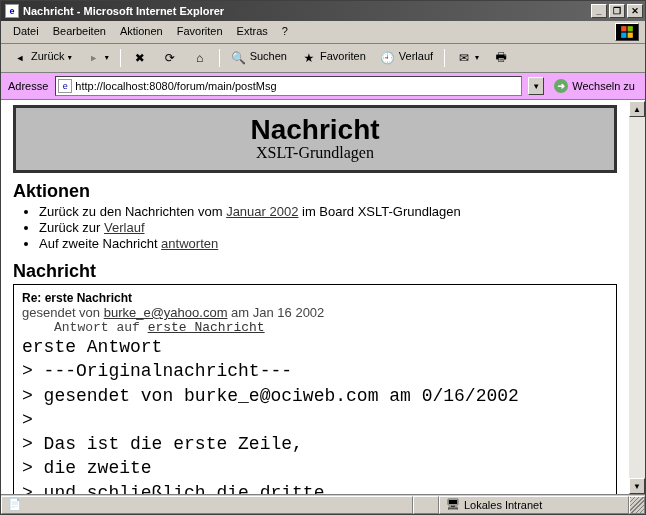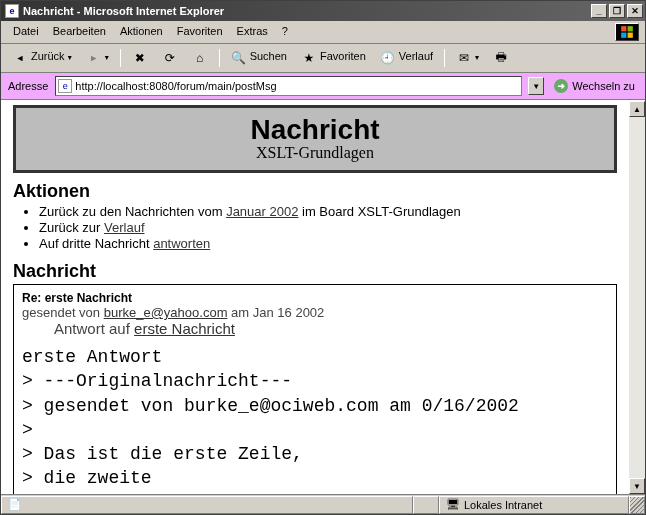--- a/index.html
+++ b/index.html
@@ -220,25 +220,24 @@
     font-family: Verdana, Arial, sans-serif;
     font-size: 12px;
     font-weight: bold;
   }
   .msg-meta {
     font-family: Verdana, Arial, sans-serif;
     font-size: 13px;
     color: #444;
   }
   .msg-reply-to {
-    font-family: Liberation Sans, sans-serif;
-    font-size: 15px;
+    font-family: Liberation Mono, monospace;
+    font-size: 13px;
     color: #444;
     padding-left: 32px;
-    margin-bottom: 8px;
   }
   .msg-body {
     font-family: "Courier New", monospace;
     font-size: 18px;
     white-space: pre;
     line-height: 1.35;
   }
   .statusbar {
     display: flex;
     height: 20px;
@@ -363,21 +362,21 @@
 
       <div class="section-head">Aktionen</div>
       <ul class="actions">
         <li>
           <span>Zurück zu den Nachrichten vom </span><a href="#">Januar 2002</a><span> im Board XSLT-Grundlagen</span>
         </li>
         <li>
           <span>Zurück zur </span><a href="#">Verlauf</a>
         </li>
         <li>
-          <span>Auf dritte Nachricht </span><a href="#">antworten</a>
+          <span>Auf zweite Nachricht </span><a href="#">antworten</a>
         </li>
       </ul>
 
       <div class="section-head">Nachricht</div>
       <div class="msg-box">
         <div class="msg-title">Re: erste Nachricht</div>
         <div class="msg-meta">
           <span>gesendet von </span><a href="#">burke_e@yahoo.com</a><span> am Jan 16 2002</span>
         </div>
         <div class="msg-reply-to">

